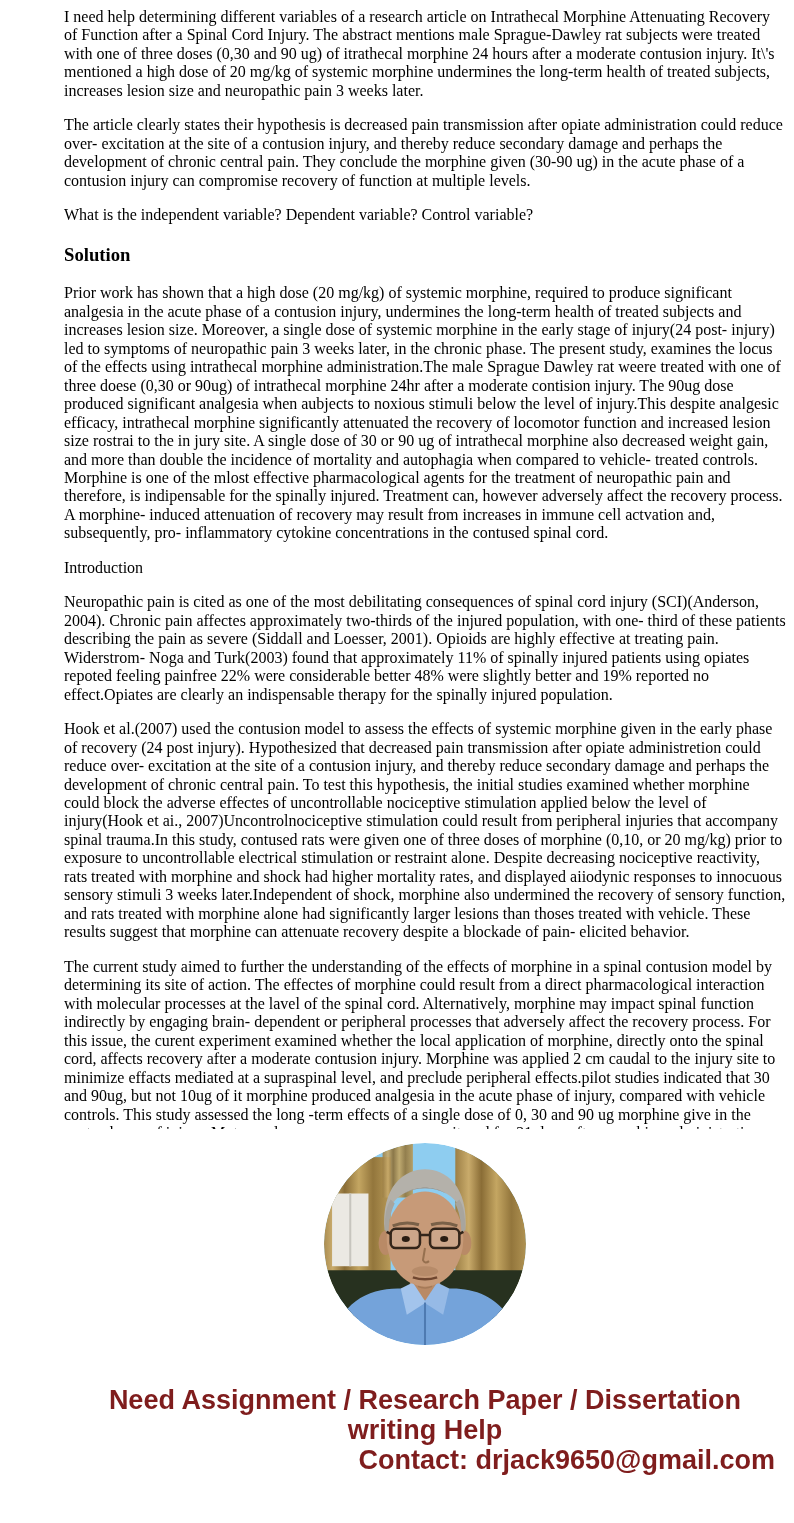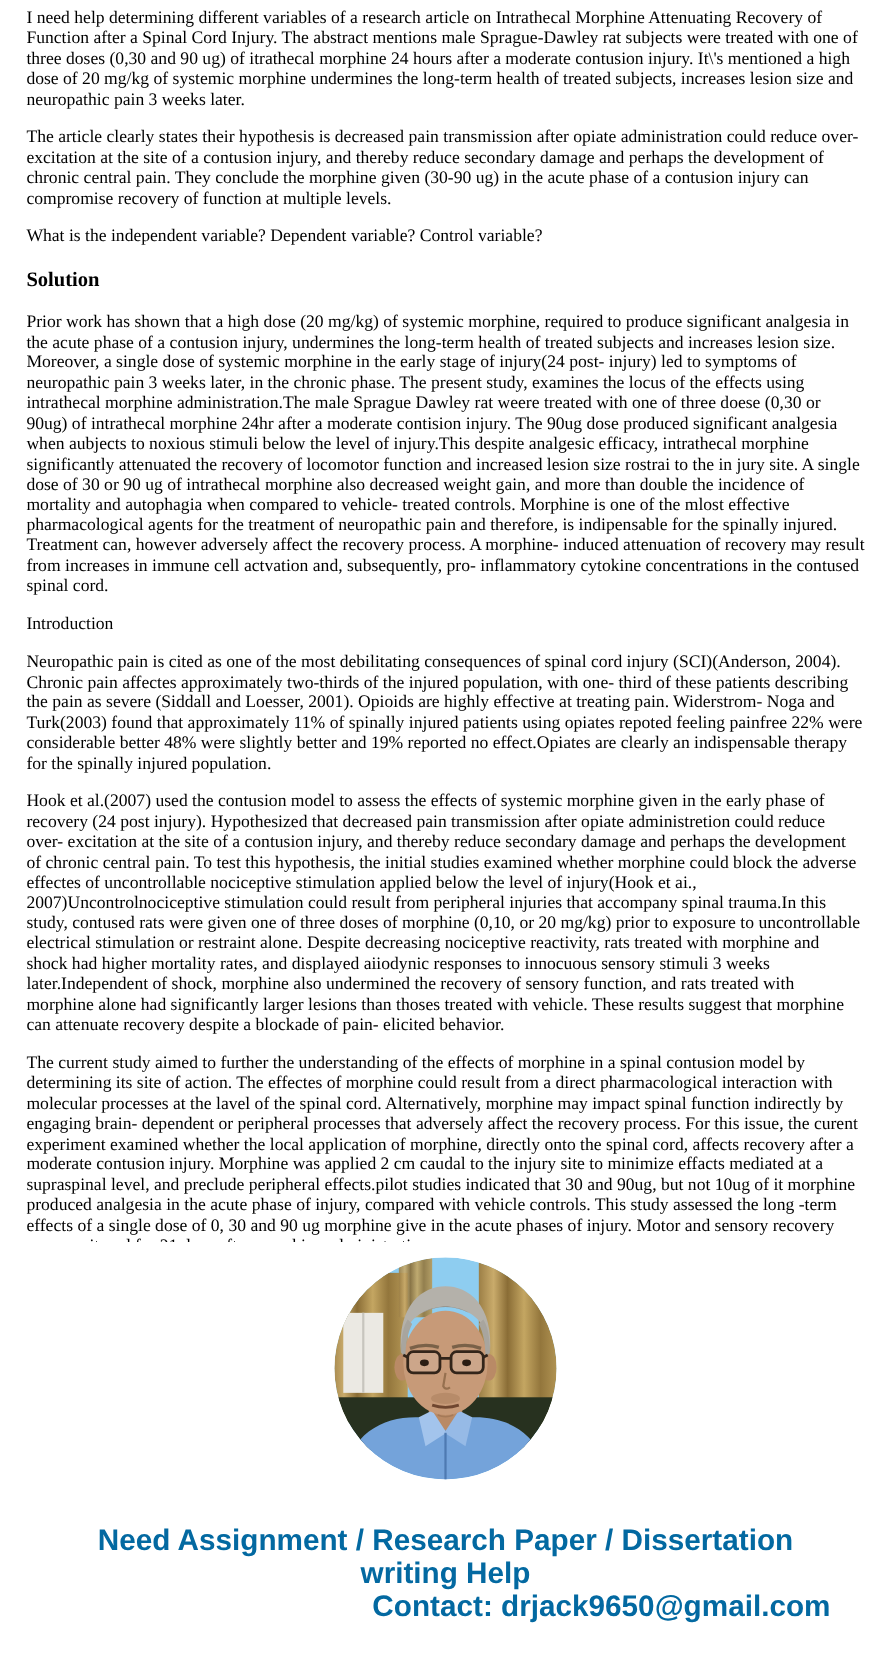--- a/index.html
+++ b/index.html
@@ -5,21 +5,21 @@
   html, body { margin: 0; padding: 0; background: #ffffff; }
   body {
     width: 794px;
     min-height: 1523px;
     font-family: "Liberation Serif", "DejaVu Serif", serif;
     font-size: 16px;
     line-height: 1.155;
     color: #000000;
     -webkit-font-smoothing: antialiased;
   }
-  .doc { padding: 8px 8px 0 24px; }
+  .doc { padding: 8px 8px 0 24px; margin-left: 40px; }
   .doc p { margin: 16px 0; }
   .doc p.first { margin-top: 0; }
   h3.solution-heading {
     font-size: 18.7px;
     font-weight: bold;
     margin: 19px 0;
     font-family: "Liberation Serif", "DejaVu Serif", serif;
   }
   p.clipped {
     max-height: 171px;
@@ -38,21 +38,21 @@
     display: block;
   }
   .promo {
     margin: 40px auto 0 auto;
     max-width: 700px;
     text-align: center;
     font-family: "Liberation Sans", "DejaVu Sans", sans-serif;
     font-weight: 700;
     font-size: 27px;
     line-height: 30px;
-    color: #0369a1;
+    color: #7f1d1d;
     padding-bottom: 26px;
   }
   .promo .promo-contact { margin-top: 0; text-align: right; }
 </style>
 </head>
 <body>
 
 <div class="doc">
 
   <p class="first">I need help determining different variables of a research article on Intrathecal Morphine Attenuating Recovery of Function after a Spinal Cord Injury. The abstract mentions male Sprague-Dawley rat subjects were treated with one of three doses (0,30 and 90 ug) of itrathecal morphine 24 hours after a moderate contusion injury. It\'s mentioned a high dose of 20 mg/kg of systemic morphine undermines the long-term health of treated subjects, increases lesion size and neuropathic pain 3 weeks later.</p>

